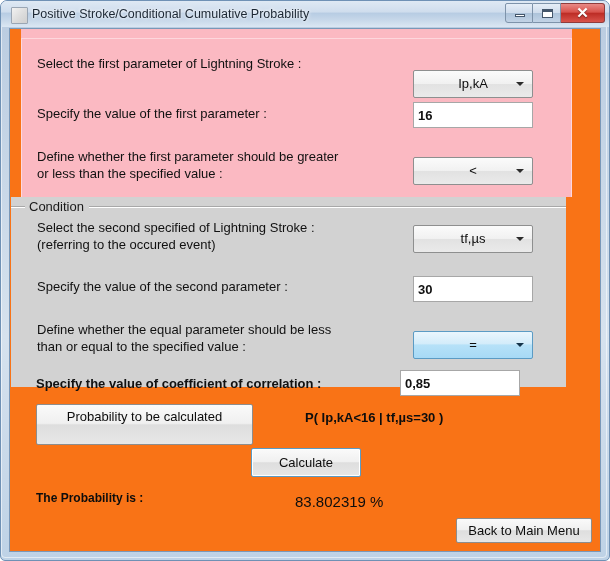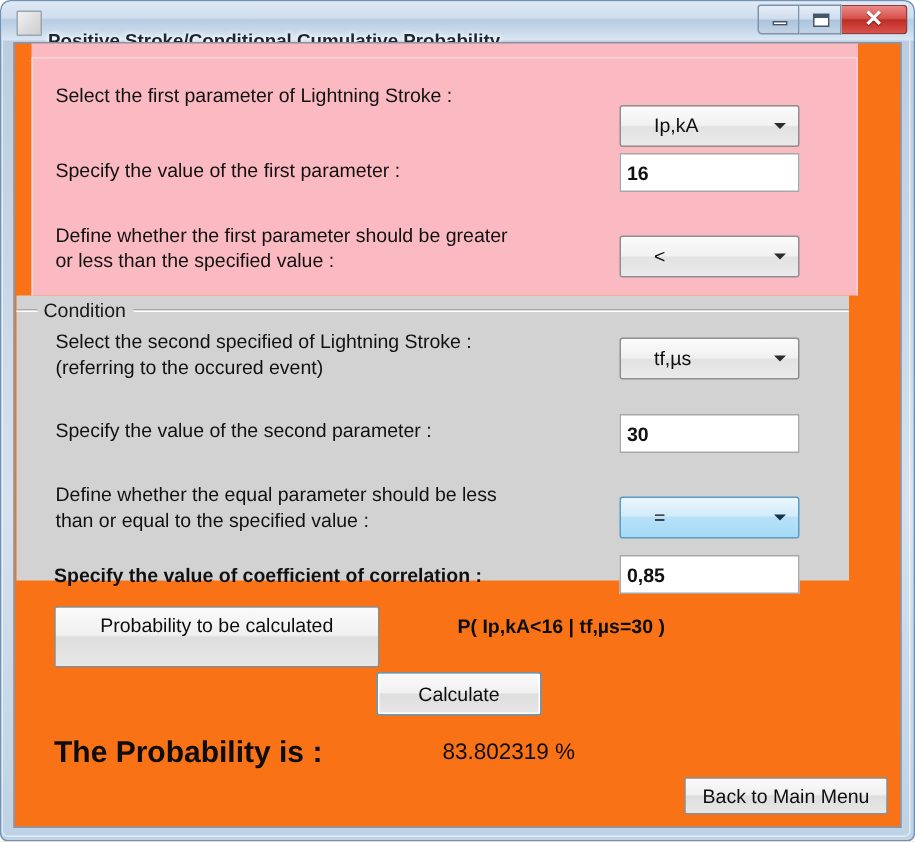--- a/index.html
+++ b/index.html
@@ -53,27 +53,26 @@
   .title-icon {
     position: absolute;
     left: 10px; top: 6px;
     width: 15px; height: 15px;
     background: linear-gradient(135deg,#f2f2f2 0%,#dcdcdc 55%,#cfcfcf 100%);
     border: 1px solid #9aa6b4;
     border-radius: 1px;
   }
   .title-text {
     position: absolute;
-    left: 31px; top: 17px;
+    left: 31px; top: 4px;
     font-size: 12.5px;
     color: #1c2733;
     line-height: 18px;
     white-space: nowrap;
     text-shadow: 0 0 3px rgba(255,255,255,0.95), 0 0 5px rgba(255,255,255,0.8);
-    font-weight: bold;
   }
 
   
   .winbtns {
     position: absolute;
     right: 4px; top: 2px;
     height: 21px;
     display: flex;
     align-items: stretch;
   }
@@ -212,20 +211,21 @@
   .combo .ctext {
     position: absolute;
     left: 22px; top: 0;
     right: 22px;
     height: 39px;
     line-height: 26px;
     font-size: 13px;
     color: #0d0d0d;
     overflow: hidden;
     white-space: nowrap;
+    text-align: center;
   }
   .combo .carrow {
     position: absolute;
     right: 8px; top: 11px;
     width: 0; height: 0;
     border-left: 4px solid transparent;
     border-right: 4px solid transparent;
     border-top: 4px solid #2b2b2b;
   }
   .combo.hot {
@@ -271,21 +271,21 @@
 
   .formula {
     position: absolute;
     font-size: 13px;
     font-weight: bold;
     color: #0d0d0d;
     white-space: nowrap;
   }
   .result-label {
     position: absolute;
-    font-size: 20px;
+    font-size: 12px;
     font-weight: bold;
     color: #0d0d0d;
     white-space: nowrap;
   }
   .result-value {
     position: absolute;
     font-size: 15px;
     color: #0d0d0d;
     white-space: nowrap;
   }
@@ -360,21 +360,21 @@
     <div class="lbl" style="left:27px; top:292px; width:375px;">Define whether the equal parameter should be less
 than or equal to the specified value :</div>
 
     <div class="combo hot" style="left:403px; top:302px;">
       <div class="ctext">=</div>
       <div class="carrow"></div>
     </div>
 
     <div class="lbl bold" style="left:26px; top:346px; width:370px;">Specify the value of coefficient of correlation :</div>
 
-    <input class="tinput" style="left: 403px; top: 341px;" type="text" value="0,85">
+    <input class="tinput" style="left: 390px; top: 341px;" type="text" value="0,85">
 
     <div class="btn" style="left:26px; top:375px; width:217px; height:41px; line-height:23px;">Probability to be calculated</div>
 
     <div class="formula" style="left:295px; top:381px;">P( Ip,kA&lt;16 | tf,µs=30 )</div>
 
     <div class="btn focused" style="left:241px; top:419px; width:110px; height:29px; line-height:27px;">Calculate</div>
 
     <div class="result-label" style="left:26px; top:462px;">The Probability is :</div>
 
     <div class="result-value" style="left:285px; top:464px;">83.802319 %</div>

